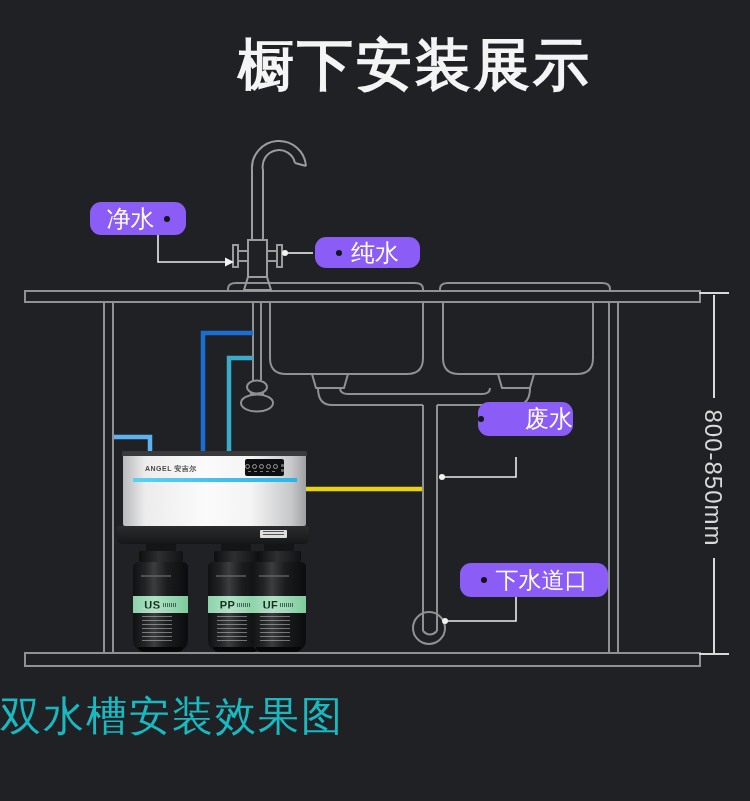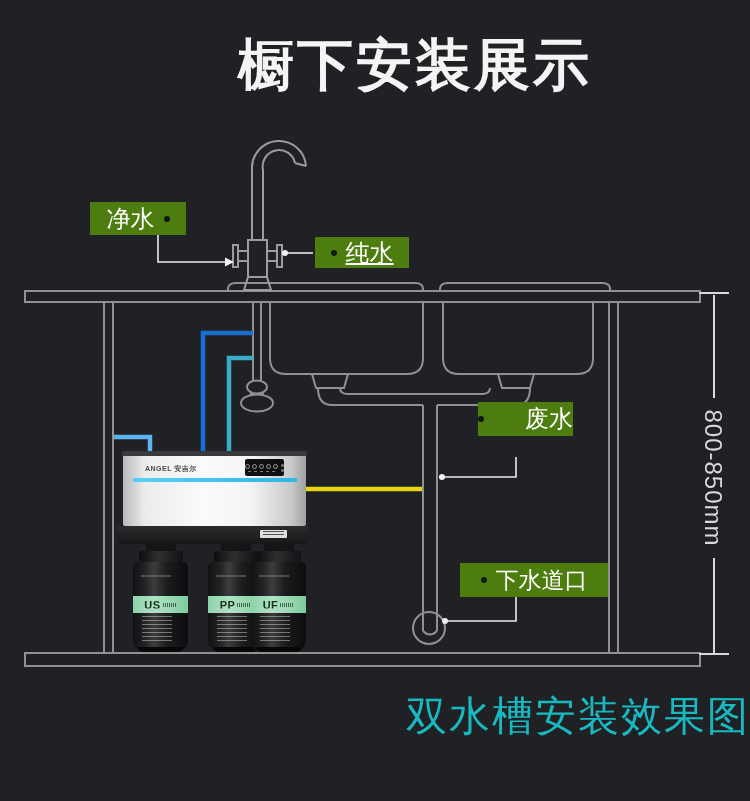--- a/index.html
+++ b/index.html
@@ -9,36 +9,36 @@
     font-family:"Liberation Sans","DejaVu Sans",sans-serif;
   }
   .abs{position:absolute;}
 
   
   .page-title{
     left:0;top:28px;width:750px;text-align:center;
     font-size:56px;font-weight:900;color:#f4f4f4;letter-spacing:3px;padding-left:40px;
   }
   .page-caption{
-    left:0;top:689px;width:750px;text-align:right;
+    left:0;top:689px;width:750px;text-align:left;
     font-size:41px;font-weight:400;color:#18b9c0;letter-spacing:2px;
   }
 
   
   svg.diagram{left:0;top:0;}
 
   
   .label{
-    background:#4d7c0f;color:#ffffff;
+    background:#8b5cf6;color:#ffffff;
     display:flex;align-items:center;justify-content:center;gap:9px;
-    font-size:24px;line-height:1;
+    font-size:24px;line-height:1;border-radius:11px;
   }
   .label .dot{width:6px;height:6px;border-radius:50%;background:#10181a;flex:0 0 auto;}
   .label-jingshui{left:90px;top:202px;width:96px;height:33px;}
-  .label-chunshui{left:315px;top:237px;width:94px;height:31px;text-decoration:underline;}
+  .label-chunshui{left:315px;top:237px;width:105px;height:31px;}
   .label-feishui{left:478px;top:402px;width:95px;height:34px;justify-content:space-between;}
   .label-xiashuidao{left:460px;top:563px;width:148px;height:34px;font-size:23px;}
 
   
   .measure-text{
     left:629px;top:465px;width:170px;height:26px;text-align:center;
     transform:rotate(90deg);
     font-size:24px;color:#d9d9d9;letter-spacing:1px;
   }
 

